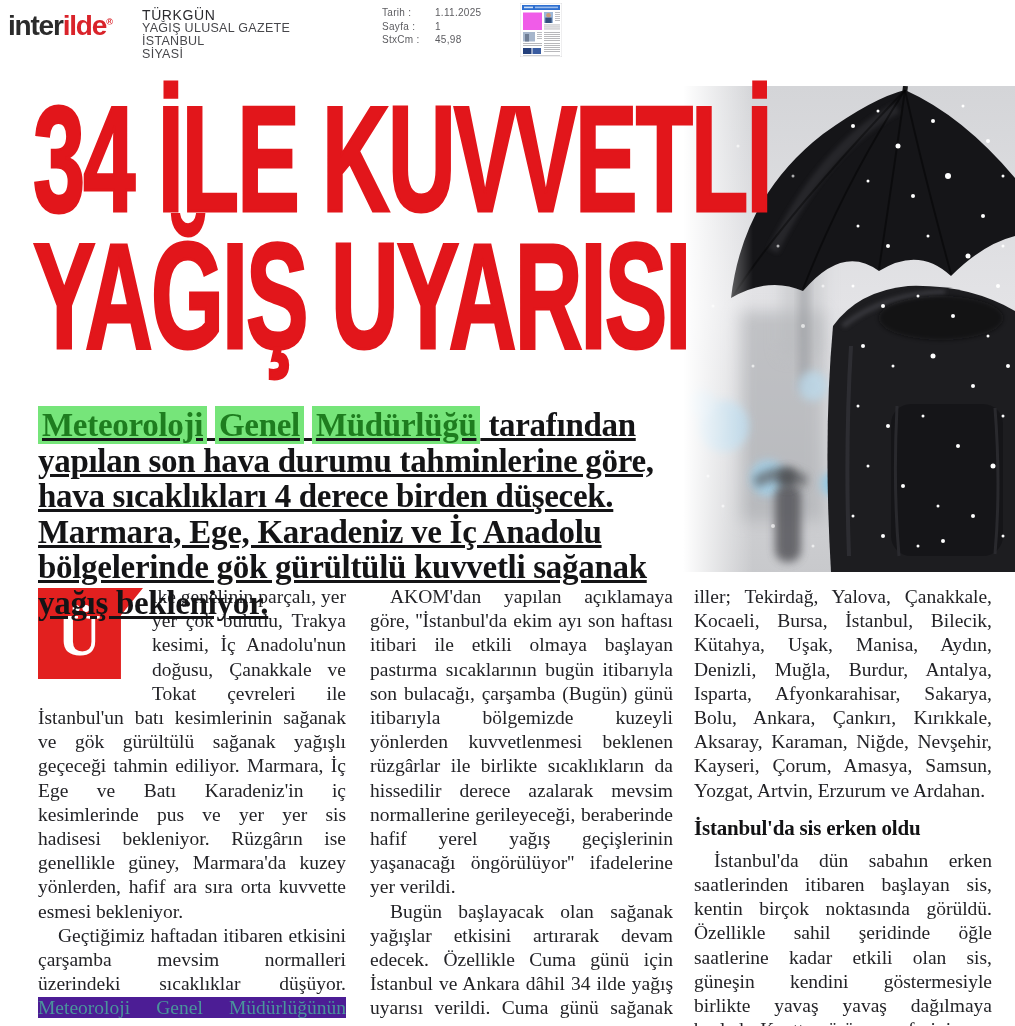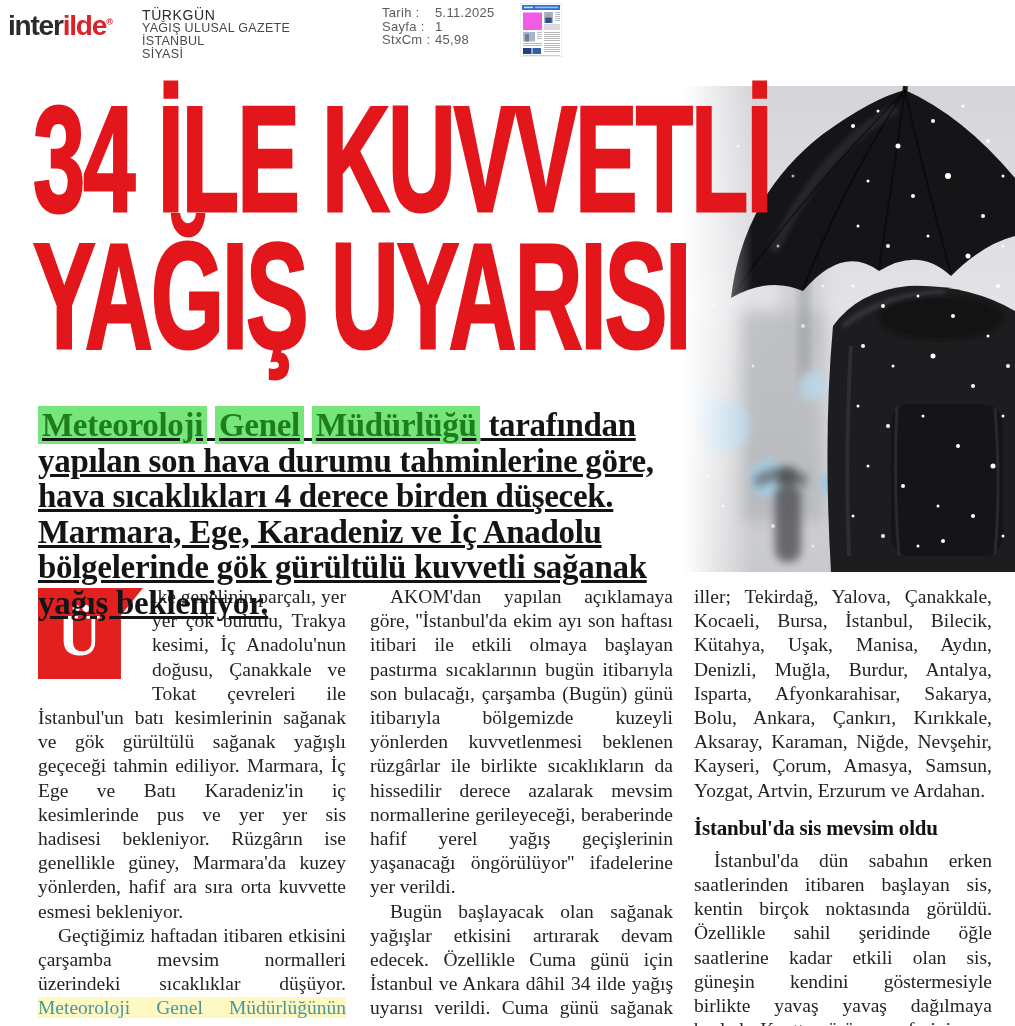--- a/index.html
+++ b/index.html
@@ -7,21 +7,21 @@
     width:1015px;height:1026px;position:relative;overflow:hidden;
     background:#ffffff;font-family:"Liberation Sans",sans-serif;
   }
   
   .logo{position:absolute;left:8px;top:8px;font-weight:bold;font-size:28px;
         letter-spacing:-1.2px;color:#2b2b2b;line-height:28px;}
   .logo .red{color:#d9232a;}
   .logo .reg{font-size:9px;color:#d9232a;vertical-align:super;letter-spacing:0;}
   .pub{position:absolute;left:142px;top:9px;color:#47474b;font-size:12.5px;line-height:13px;letter-spacing:.3px;}
   .pub .name{font-weight:normal;font-size:14px;color:#2a2a2e;letter-spacing:.6px;}
-  .meta{position:absolute;left:382px;top:6px;font-size:13px;line-height:13.5px;color:#5c5c60;letter-spacing:.3px;}
+  .meta{position:absolute;left:382px;top:6px;font-size:10px;line-height:13.5px;color:#5c5c60;letter-spacing:.3px;}
   .meta-row{display:flex;}
   .mlabel{display:inline-block;width:53px;}
   .thumb{position:absolute;left:520px;top:3px;width:42px;height:54px;}
 
   
   .headline{position:absolute;left:33px;top:84px;z-index:3;color:#e2161b;}
   .hl-line{position:absolute;left:0;white-space:nowrap;font-weight:bold;
            font-size:150px;line-height:1;letter-spacing:-3px;
            transform:scaleX(.625);transform-origin:0 0;
            -webkit-text-stroke:3px #e2161b;}
@@ -38,21 +38,21 @@
   .hl-green{background:#76e57a;color:#1e7d1f;padding:1px 4px;}
 
   
   .col{position:absolute;top:585px;font-family:"Liberation Serif","DejaVu Serif",serif;
        font-size:19.5px;line-height:24.2px;color:#232327;text-align:justify;z-index:2;}
   #col1{left:38px;width:308px;}
   #col2{left:370px;width:303px;}
   #col3{left:694px;width:298px;}
   .col p{margin:0;}
   .col p.indent{text-indent:20px;}
-  .hl-cyan{background:#fef9c3;color:#4a949b;}
+  .hl-cyan{background:#4c1d95;color:#4a949b;}
   .subhead{font-weight:bold;font-size:21px;line-height:24px;margin:13px 0 9px;
            text-align:left;color:#121214;letter-spacing:-.2px;}
 
   .dropcap{float:left;width:105px;height:91px;background:#e2201f;
            clip-path:polygon(0 0,100% 0,79% 30%,79% 100%,0 100%);
            margin:3px 9px 6px 0;position:relative;}
   .dropcap span{position:absolute;left:0;top:2px;width:79%;height:100%;
            display:flex;align-items:center;justify-content:center;
            color:#fff;font-family:"Liberation Serif","DejaVu Serif",serif;
            font-weight:bold;font-size:60px;}
@@ -67,21 +67,21 @@
   <div class="pub">
     <div class="name">TÜRKGÜN</div>
     <div>YAĞIŞ ULUSAL GAZETE</div>
     <div>İSTANBUL</div>
     <div>SİYASİ</div>
   </div>
 
   <div class="meta">
     <div class="meta-row">
         <span class="mlabel">Tarih :</span>
-        <span>5.11.2025</span>
+        <span>1.11.2025</span>
       </div>
     <div class="meta-row">
         <span class="mlabel">Sayfa :</span>
         <span>1</span>
       </div>
     <div class="meta-row">
         <span class="mlabel">StxCm :</span>
         <span>45,98</span>
       </div>
   </div>
@@ -254,17 +254,17 @@
     <p class="indent"><span>Geçtiğimiz haftadan itibaren etkisini çarşamba mevsim normalleri üzerindeki sıcaklıklar düşüyor. </span><span class="hl-cyan">Meteoroloji Genel Müdürlüğünün</span><span> yayımladığı haritaya göre sağanak yağışlar yarın başlıyor ve hafta sonuna kadar devam edecek. Özellikle</span></p>
   </div>
 
   <div class="col" id="col2">
     <p class="indent">AKOM'dan yapılan açıklamaya göre, ''İstanbul'da ekim ayı son haftası itibari ile etkili olmaya başlayan pastırma sıcaklarının bugün itibarıyla son bulacağı, çarşamba (Bugün) günü itibarıyla bölgemizde kuzeyli yönlerden kuvvetlenmesi beklenen rüzgârlar ile birlikte sıcaklıkların da hissedilir derece azalarak mevsim normallerine gerileyeceği, beraberinde hafif yerel yağış geçişlerinin yaşanacağı öngörülüyor'' ifadelerine yer verildi.</p>
     <p class="indent">Bugün başlayacak olan sağanak yağışlar etkisini artırarak devam edecek. Özellikle Cuma günü için İstanbul ve Ankara dâhil 34 ilde yağış uyarısı verildi. Cuma günü sağanak yağış beklenen</p>
   </div>
 
   <div class="col" id="col3">
     <p>iller; Tekirdağ, Yalova, Çanakkale, Kocaeli, Bursa, İstanbul, Bilecik, Kütahya, Uşak, Manisa, Aydın, Denizli, Muğla, Burdur, Antalya, Isparta, Afyonkarahisar, Sakarya, Bolu, Ankara, Çankırı, Kırıkkale, Aksaray, Karaman, Niğde, Nevşehir, Kayseri, Çorum, Amasya, Samsun, Yozgat, Artvin, Erzurum ve Ardahan.</p>
-    <h3 class="subhead">İstanbul'da sis mevsim oldu</h3>
+    <h3 class="subhead">İstanbul'da sis erken oldu</h3>
     <p class="indent">İstanbul'da dün sabahın erken saatlerinden itibaren başlayan sis, kentin birçok noktasında görüldü. Özellikle sahil şeridinde öğle saatlerine kadar etkili olan sis, güneşin kendini göstermesiyle birlikte yavaş yavaş dağılmaya başladı. Kentte görüş mesafesinin yer yer azalmasına neden olan sis, trafikte zaman zaman yoğunluk oluşturdu.</p>
   </div>
 
 </div>
 
 </body></html>

